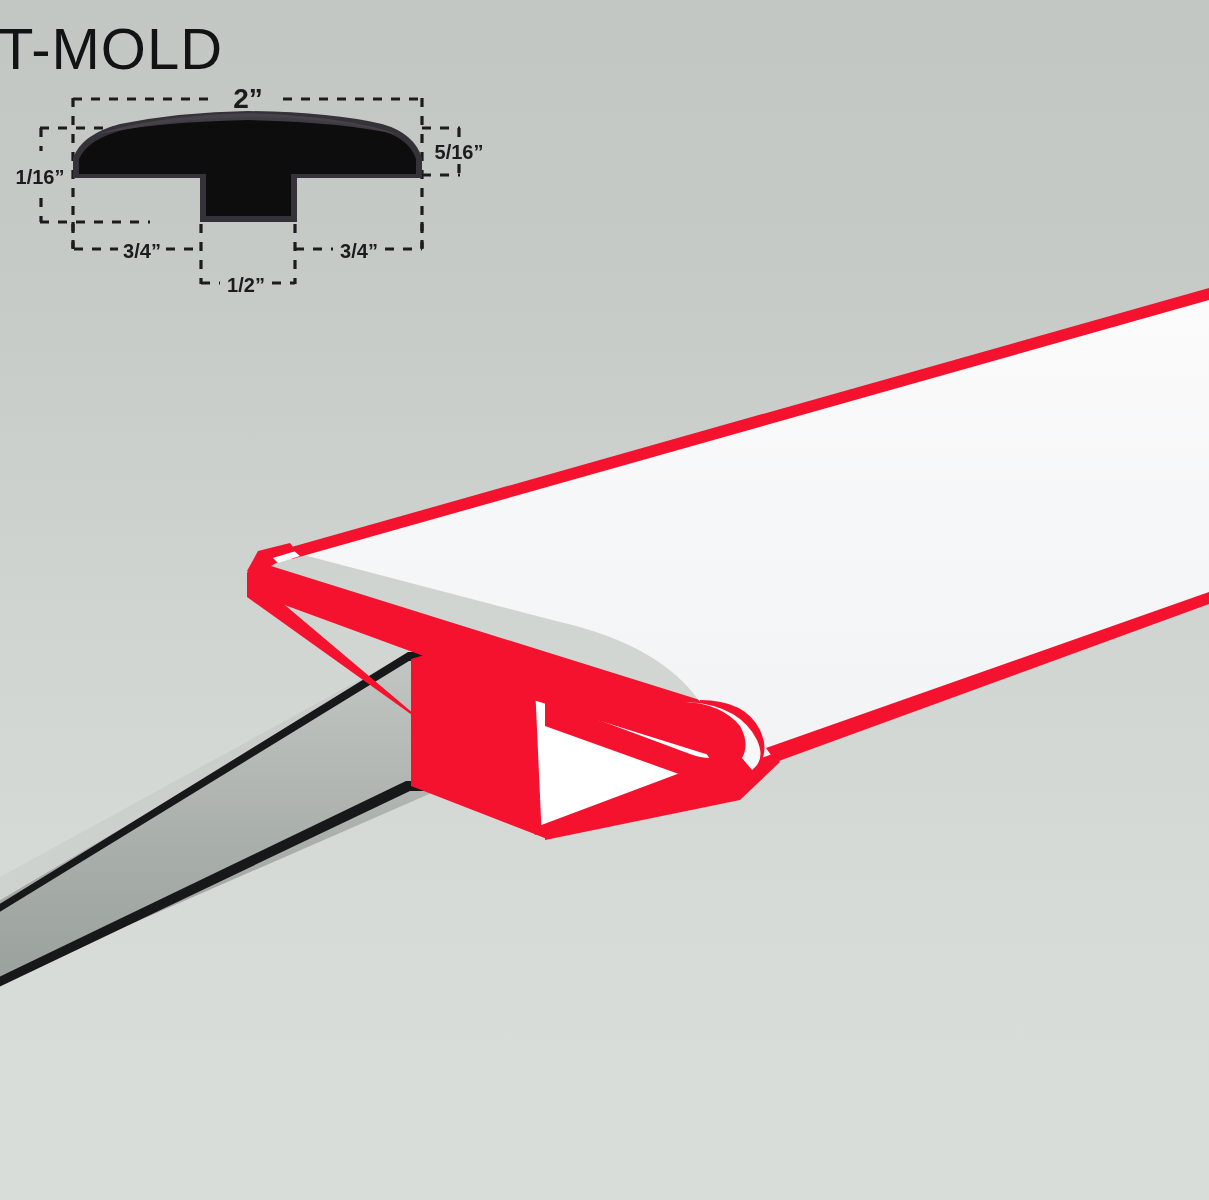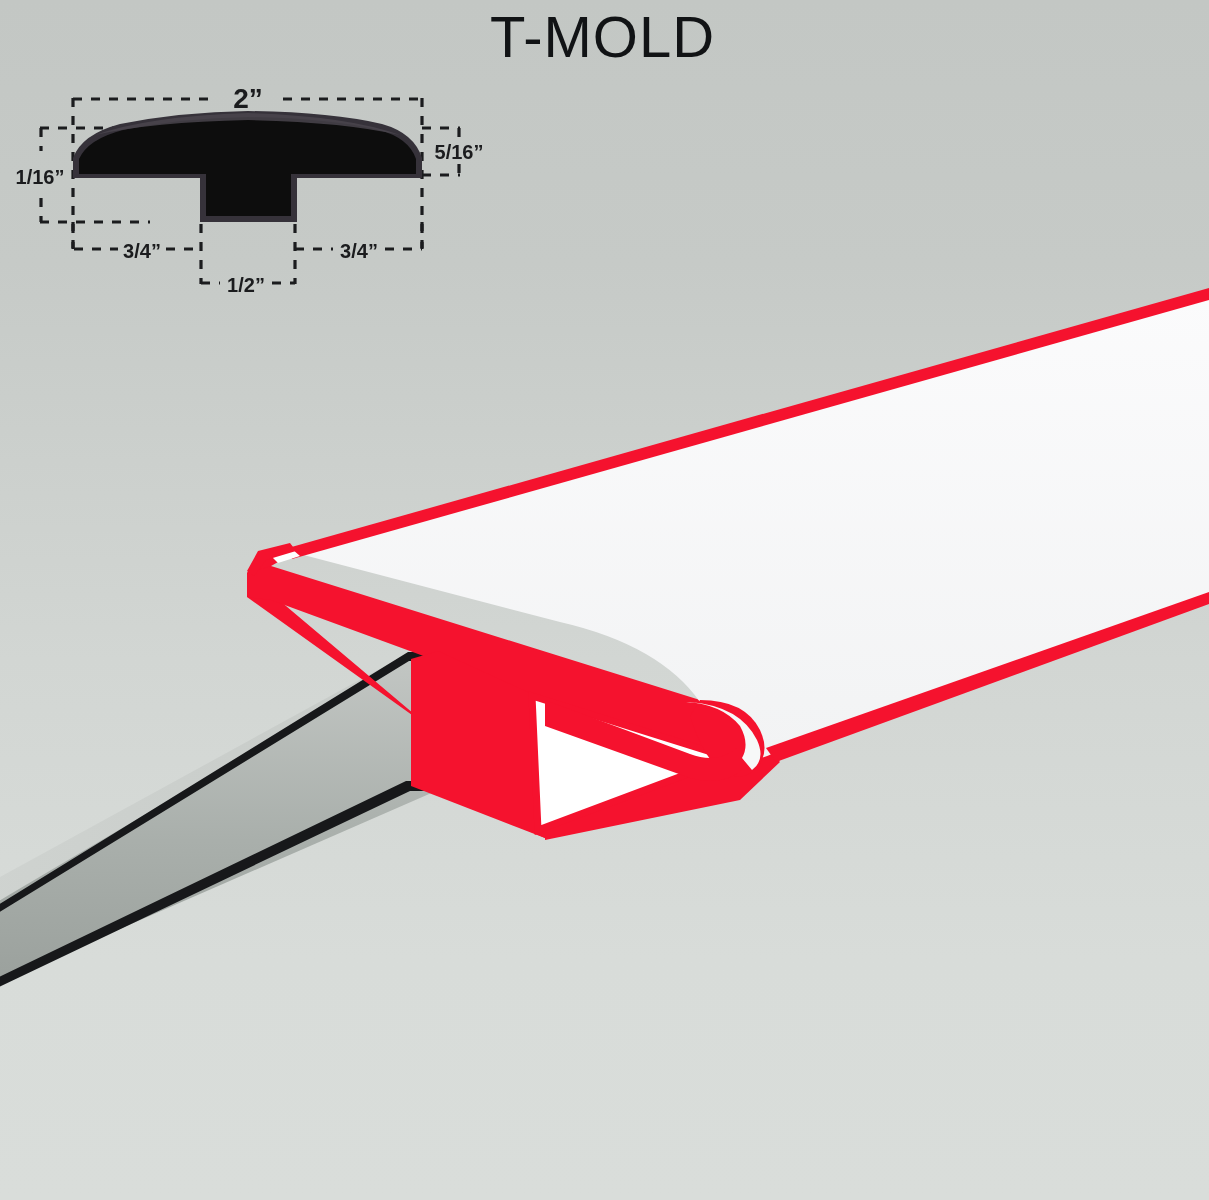--- a/index.html
+++ b/index.html
@@ -11,23 +11,22 @@
     position: relative;
     width: 1209px;
     height: 1200px;
     overflow: hidden;
     font-family: "Liberation Sans", sans-serif;
     background: linear-gradient(to bottom, #c3c7c4 0%, #c6cac7 22%, #d2d6d3 55%, #d8dcd9 80%, #d9ddda 100%);
   }
   #title {
     position: absolute;
     left: 0;
-    top: 8px;
+    top: 20px;
     width: 1209px;
-    text-align: center;
     font-size: 58px;
     font-weight: 300;
     letter-spacing: 1px;
     color: #111315;
     font-family: "Liberation Sans", sans-serif;
     line-height: 1;
     user-select: none;
   }
   #title-inner {
     display: inline-block;

